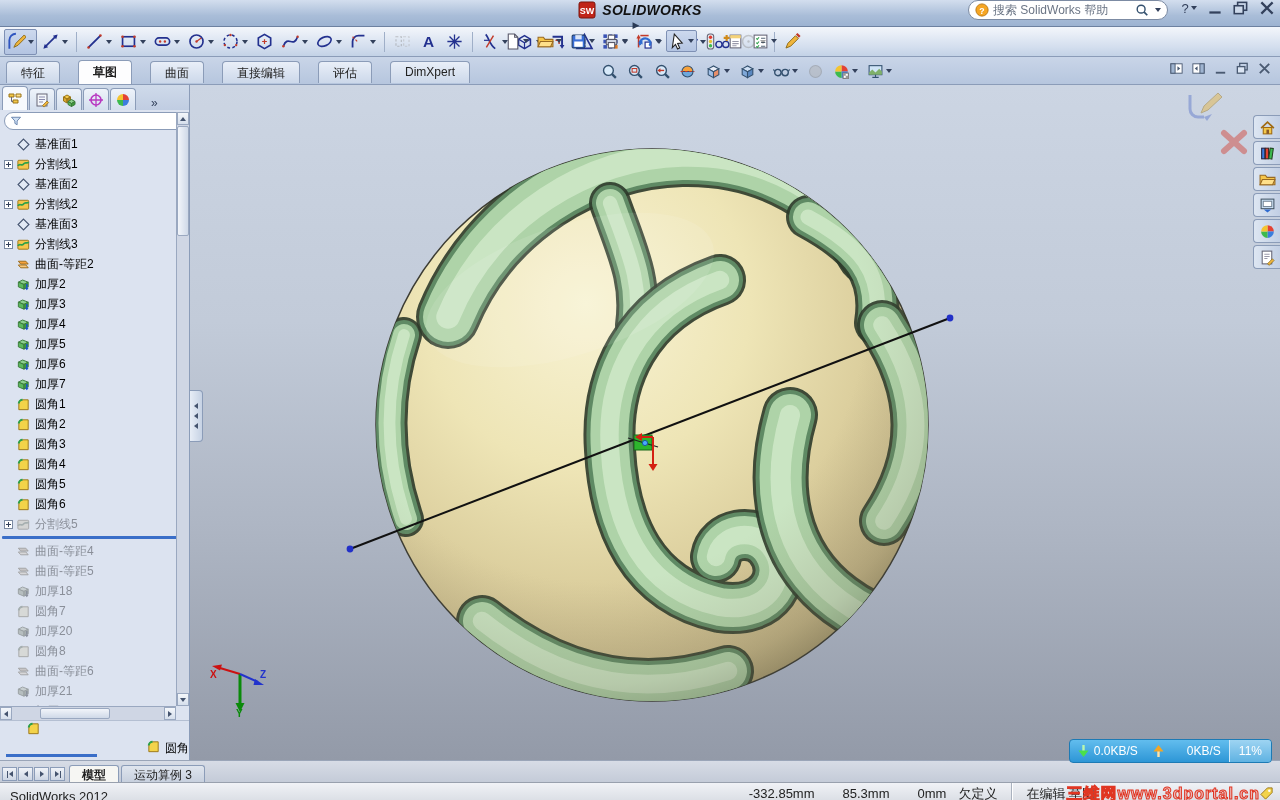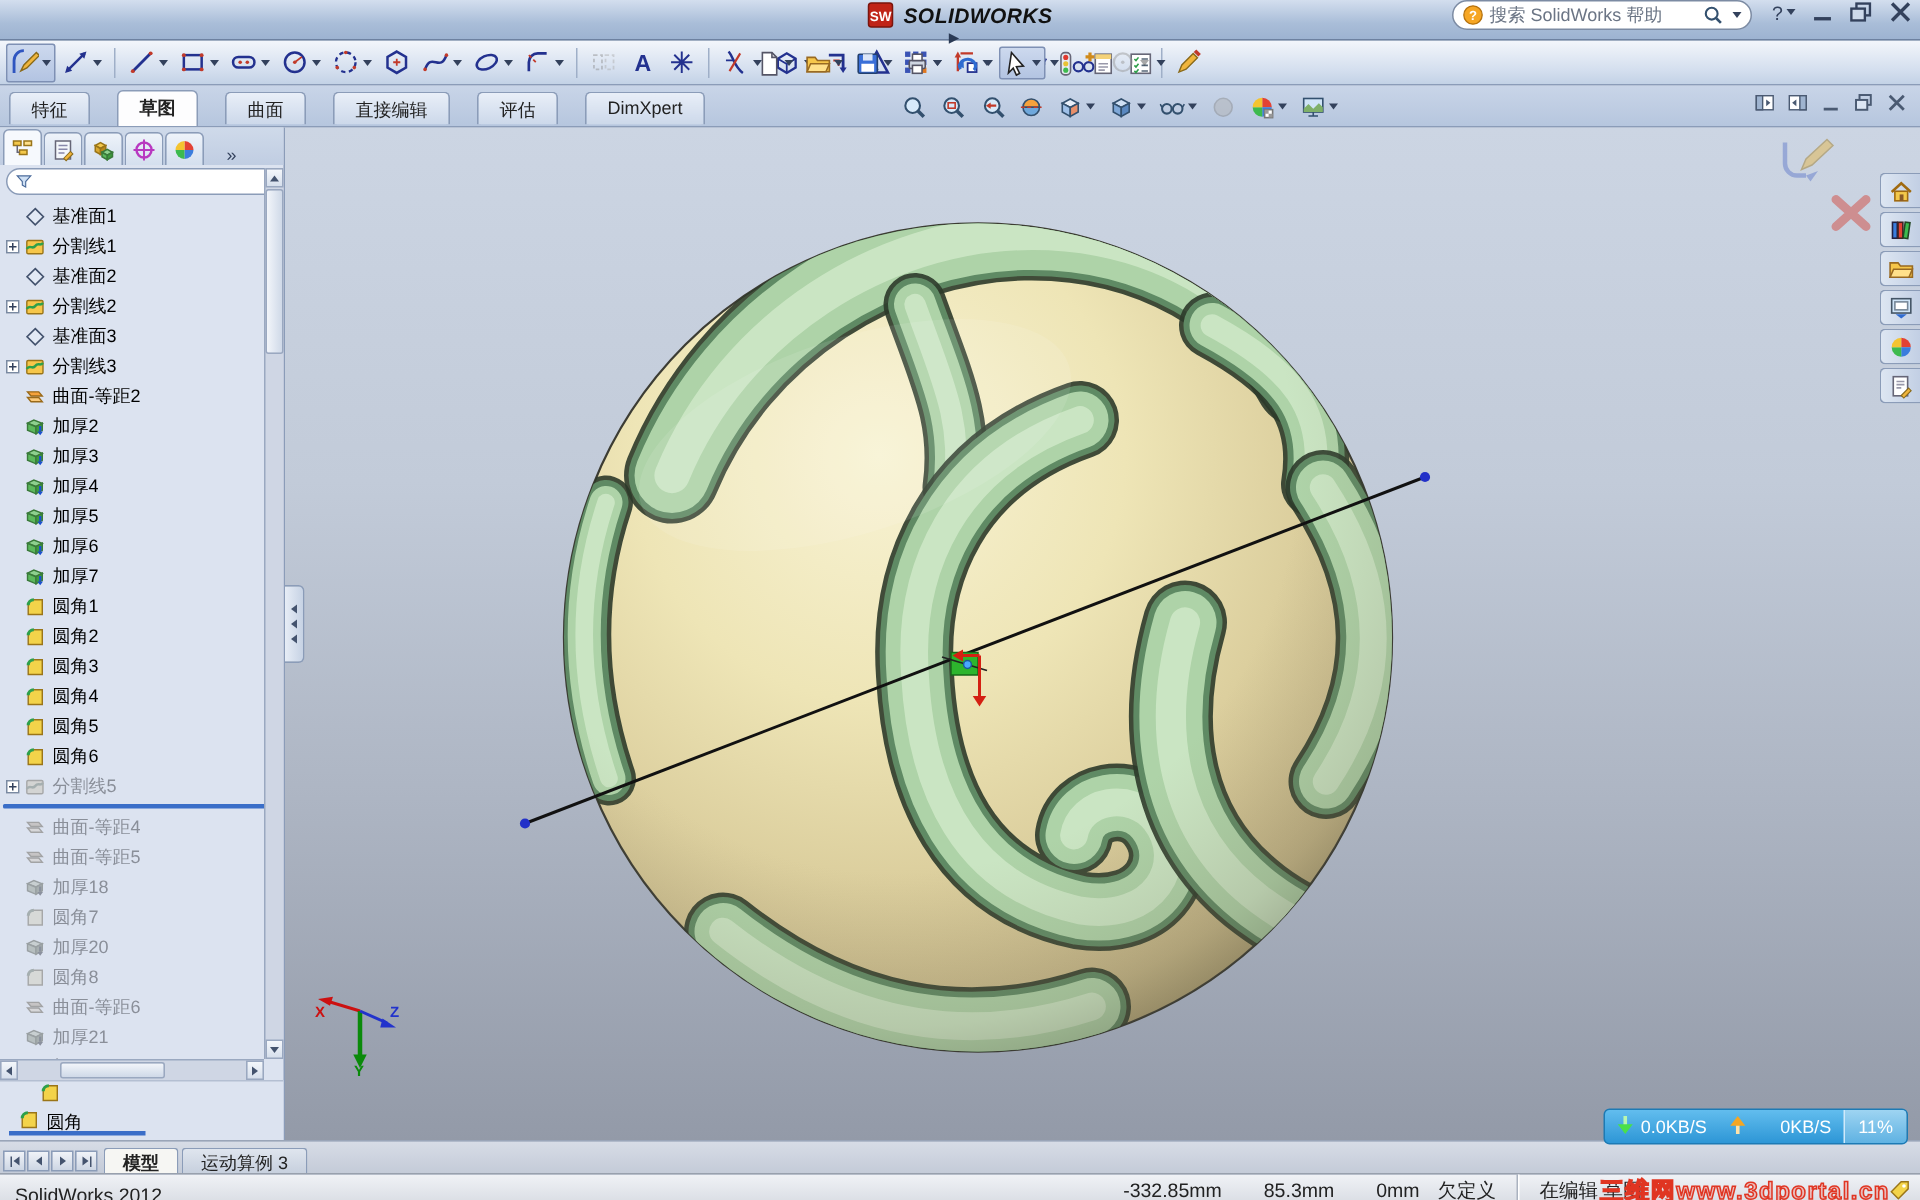--- a/index.html
+++ b/index.html
@@ -101,21 +101,21 @@
   
   .task-pane { position:absolute; right:0; top:30px; width:27px; display:flex; flex-direction:column; gap:2px; }
   .tp-tab { width:27px; height:24px; background:linear-gradient(90deg,#dde6f2,#c2cfe4);
     border:1px solid #8b9cb8; border-right:none; border-radius:4px 0 0 4px;
     display:flex; align-items:center; justify-content:center; }
 
   
   .net-widget { position:absolute; right:8px; top:739px; height:24px; display:flex; align-items:center;
     background:linear-gradient(#62bdee,#2d96d6); border:1px solid #1d7ab4; border-radius:4px;
     color:#fff; font-size:12px; z-index:50; overflow:hidden; }
-  .nw-main { display:flex; gap:5px; padding:0 8px; }
+  .nw-main { display:flex; align-items:center; gap:5px; padding:0 8px; }
   .nw-pct { height:100%; display:flex; align-items:center; padding:0 9px;
     background:linear-gradient(#9ed4f2,#5fb2e2); border-left:1px solid #cfe9fa; }
 
   
   .bottom-tabs { height:22px; background:linear-gradient(#d7dce6,#c4cbd8); border-top:1px solid #9aa5b8;
     display:flex; align-items:flex-end; }
   .nav-btns { display:flex; gap:1px; padding:1px 4px 1px 2px; }
   .nav-btn { width:15px; height:14px; background:linear-gradient(#f0f3f8,#cdd6e4); border:1px solid #8b9cb8;
     display:flex; align-items:center; justify-content:center; gap:1px; }
   .nav-bar { width:1px; height:7px; background:#44536e; }
@@ -878,21 +878,21 @@
         </div>
     </div>
     <div class="bottom-pane" id="bottom-pane">
       <div class="bp-row" style="padding-left: 26px;">
           <span class="ticon"><svg width="15" height="15" viewBox="0 0 16 16">
               <path d="M3 13.5V7a4 4 0 0 1 4-4h6v10.5z" fill="#f3d34a" stroke="#9a7518"></path>
               <path d="M3 7a4 4 0 0 1 4-4" stroke="#2da04a" stroke-width="2.2" fill="none"></path>
             </svg></span>
           <span class="tlabel"></span>
         </div>
-        <div class="bp-row" style="padding-left: 12px;">
+        <div class="bp-row" style="padding-left: 28px; justify-content: flex-end;">
           <span class="ticon"><svg width="15" height="15" viewBox="0 0 16 16">
               <path d="M3 13.5V7a4 4 0 0 1 4-4h6v10.5z" fill="#f3d34a" stroke="#9a7518"></path>
               <path d="M3 7a4 4 0 0 1 4-4" stroke="#2da04a" stroke-width="2.2" fill="none"></path>
             </svg></span>
           <span class="tlabel">圆角</span>
         </div>
         <div class="bp-line"></div>
     </div>
   </div>
 

